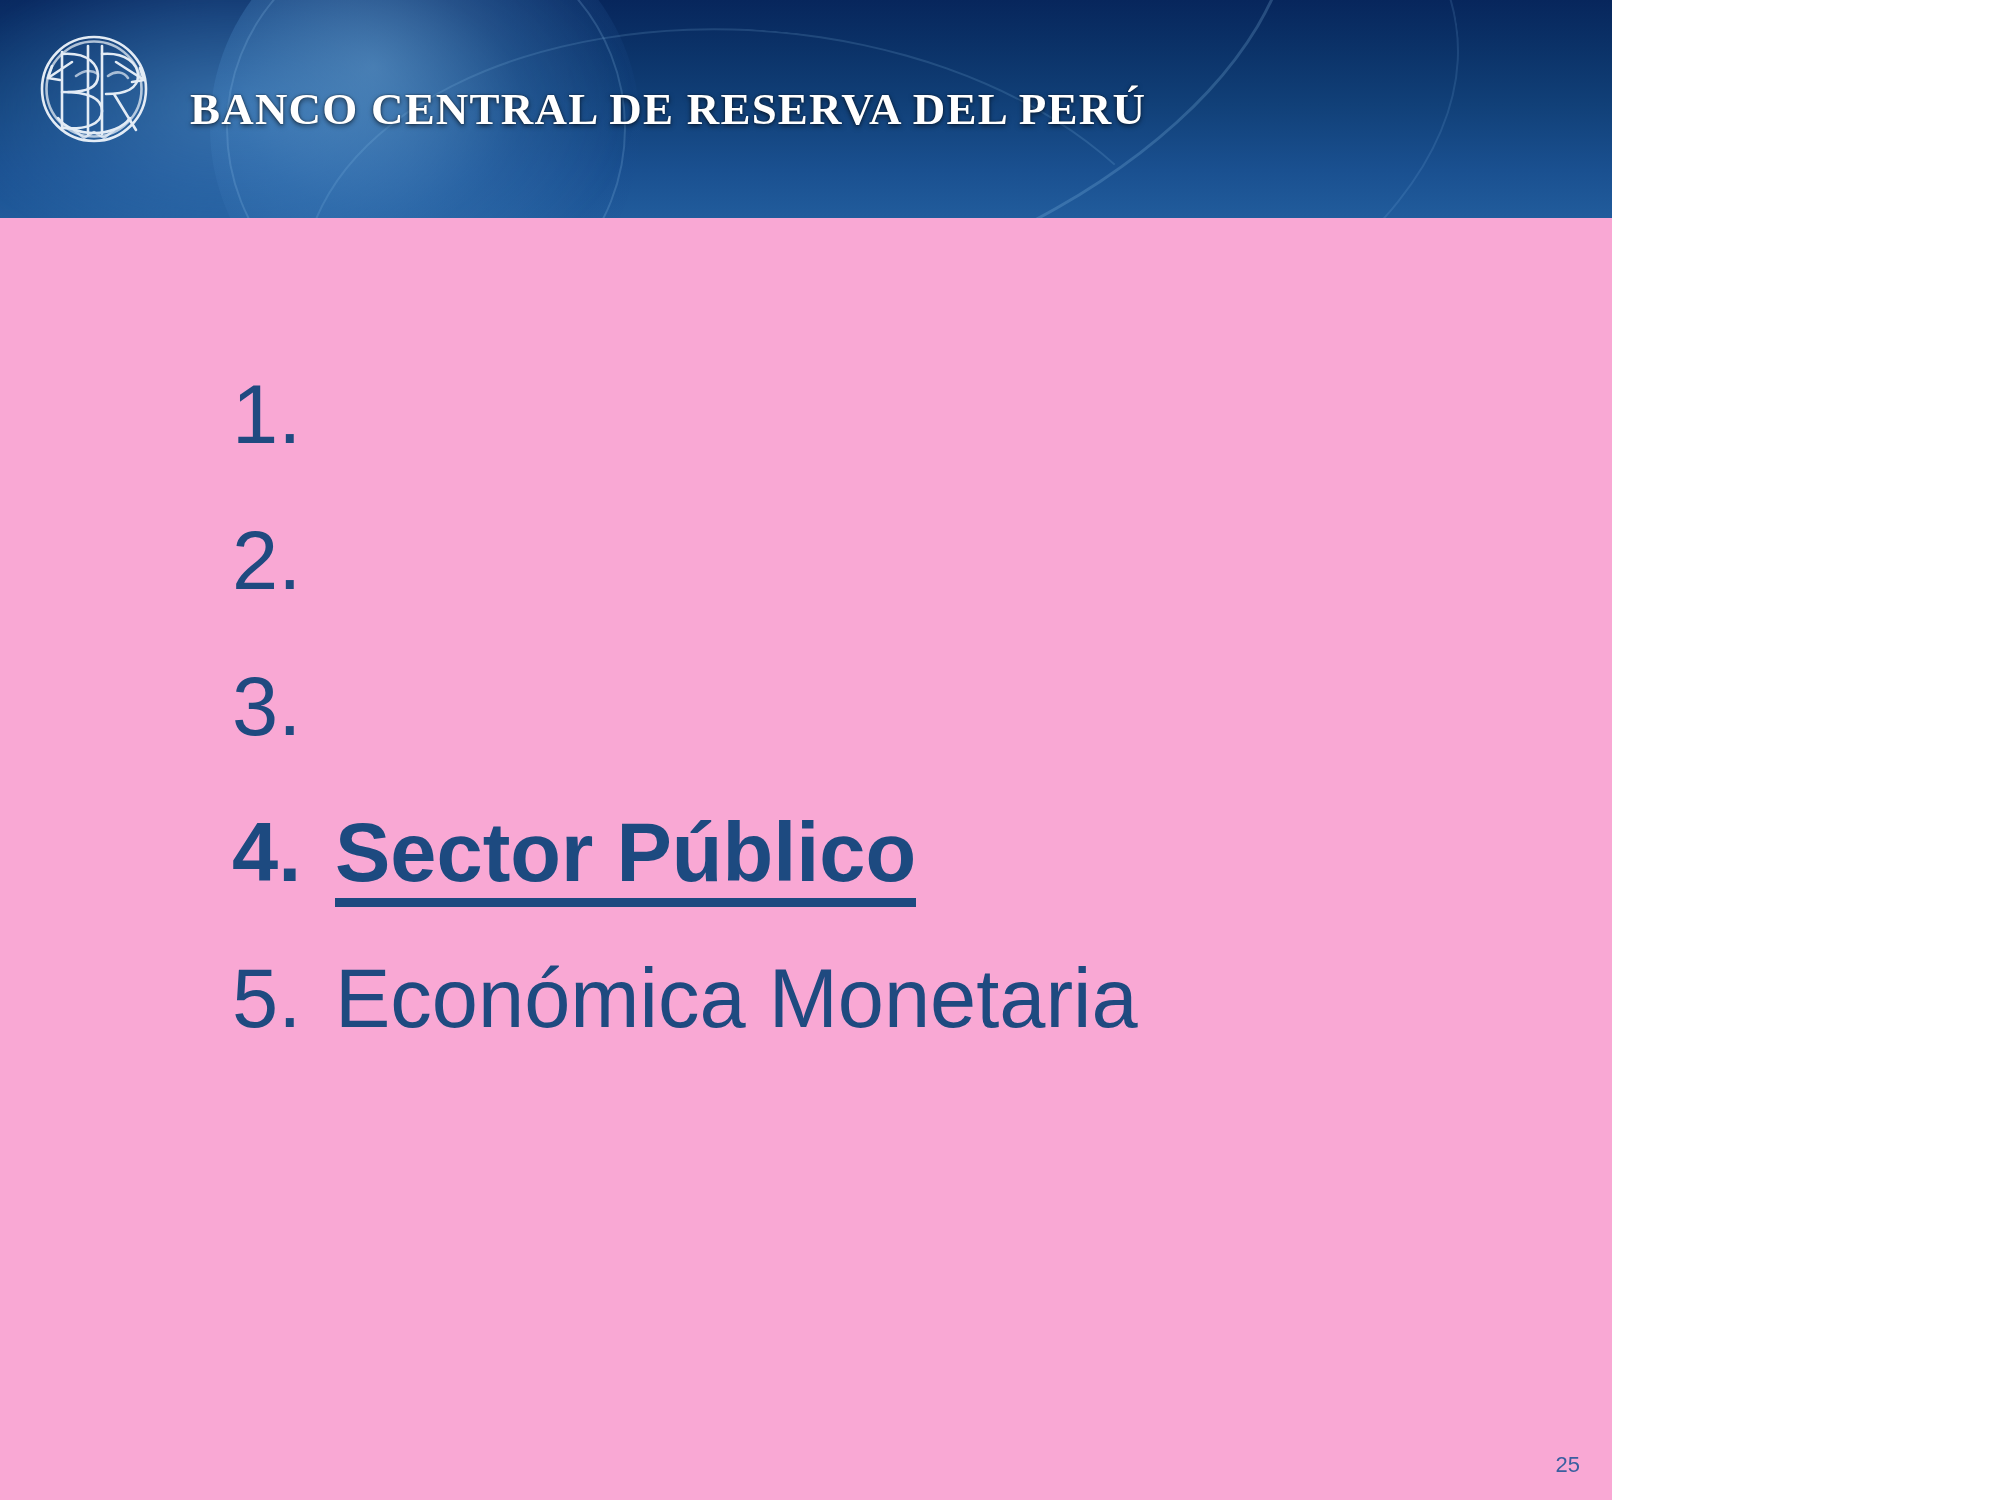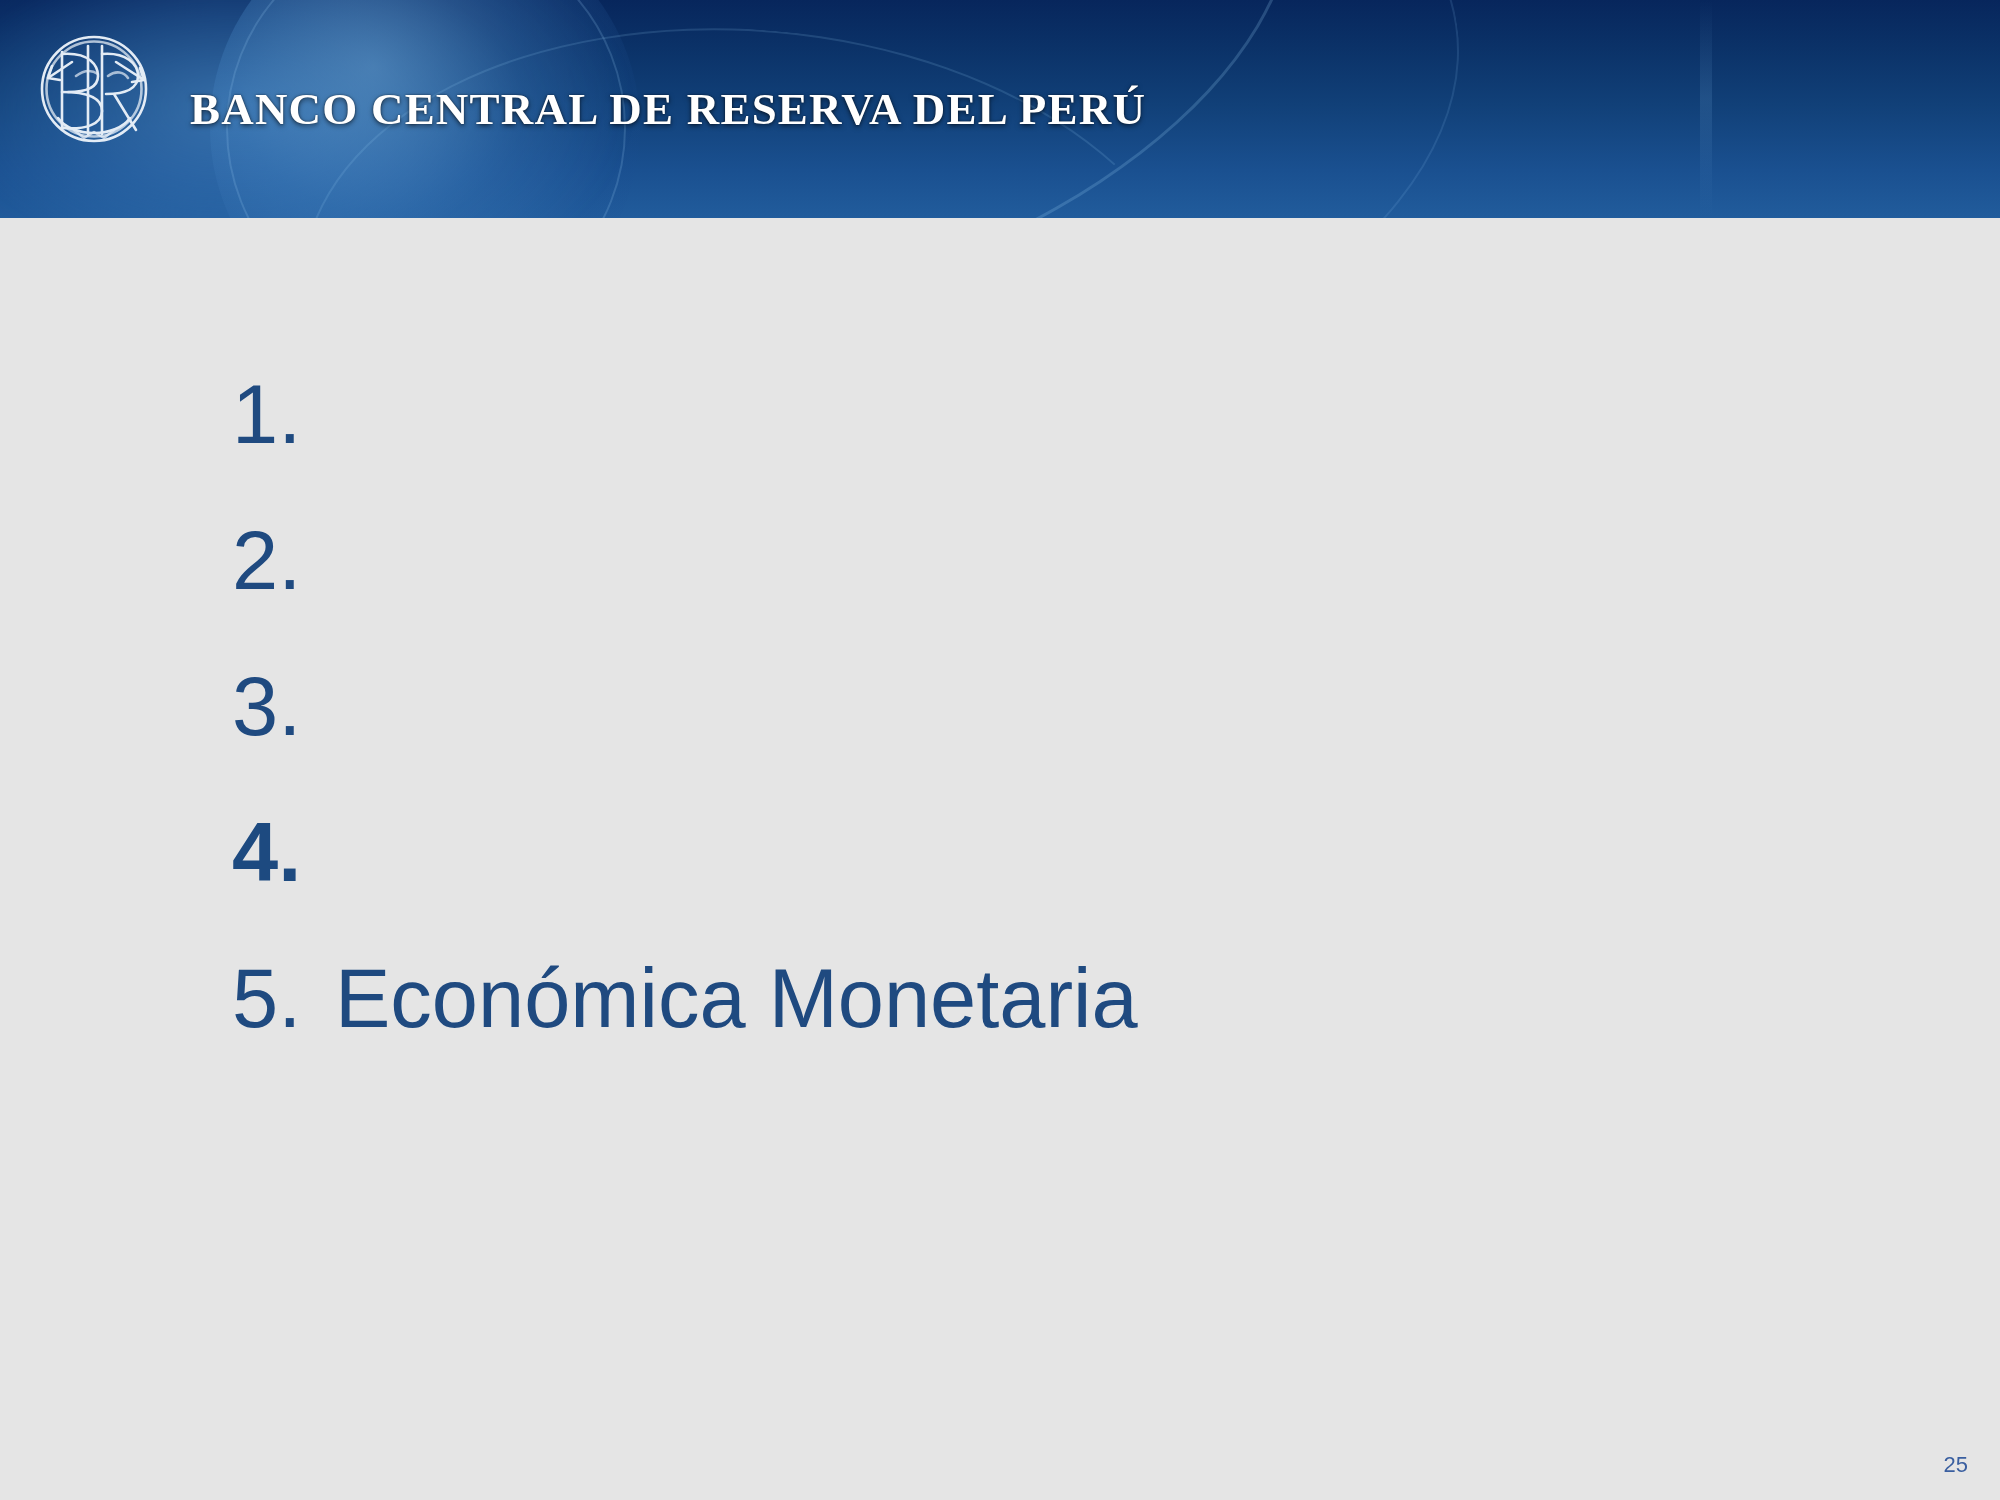--- a/index.html
+++ b/index.html
@@ -4,23 +4,23 @@
 <title>BCRP - Agenda</title>
 <style>
   html, body {
     margin: 0;
     padding: 0;
     background: #ffffff;
   }
 
   #slide {
     position: relative;
-    width: 2000px;
+    width: 1612px;
     height: 1500px;
-    background: #e5e5e5;
+    background: #f9a8d4;
     overflow: hidden;
     font-family: "Liberation Sans", sans-serif;
   }
 
   
   #header-banner {
     position: absolute;
     left: 0;
     top: 0;
     width: 2000px;
@@ -255,20 +255,21 @@
     <div class="agenda-item">
       <span class="num">2.</span>
     </div>
 
     <div class="agenda-item">
       <span class="num">3.</span>
     </div>
 
     <div class="agenda-item highlight">
       <span class="num">4.</span>
+      <span class="label">Sector Público</span>
     </div>
 
     <div class="agenda-item">
       <span class="num">5.</span>
       <span class="label">Económica Monetaria</span>
     </div>
 
   </div>
 
   <div id="page-number">25</div>

